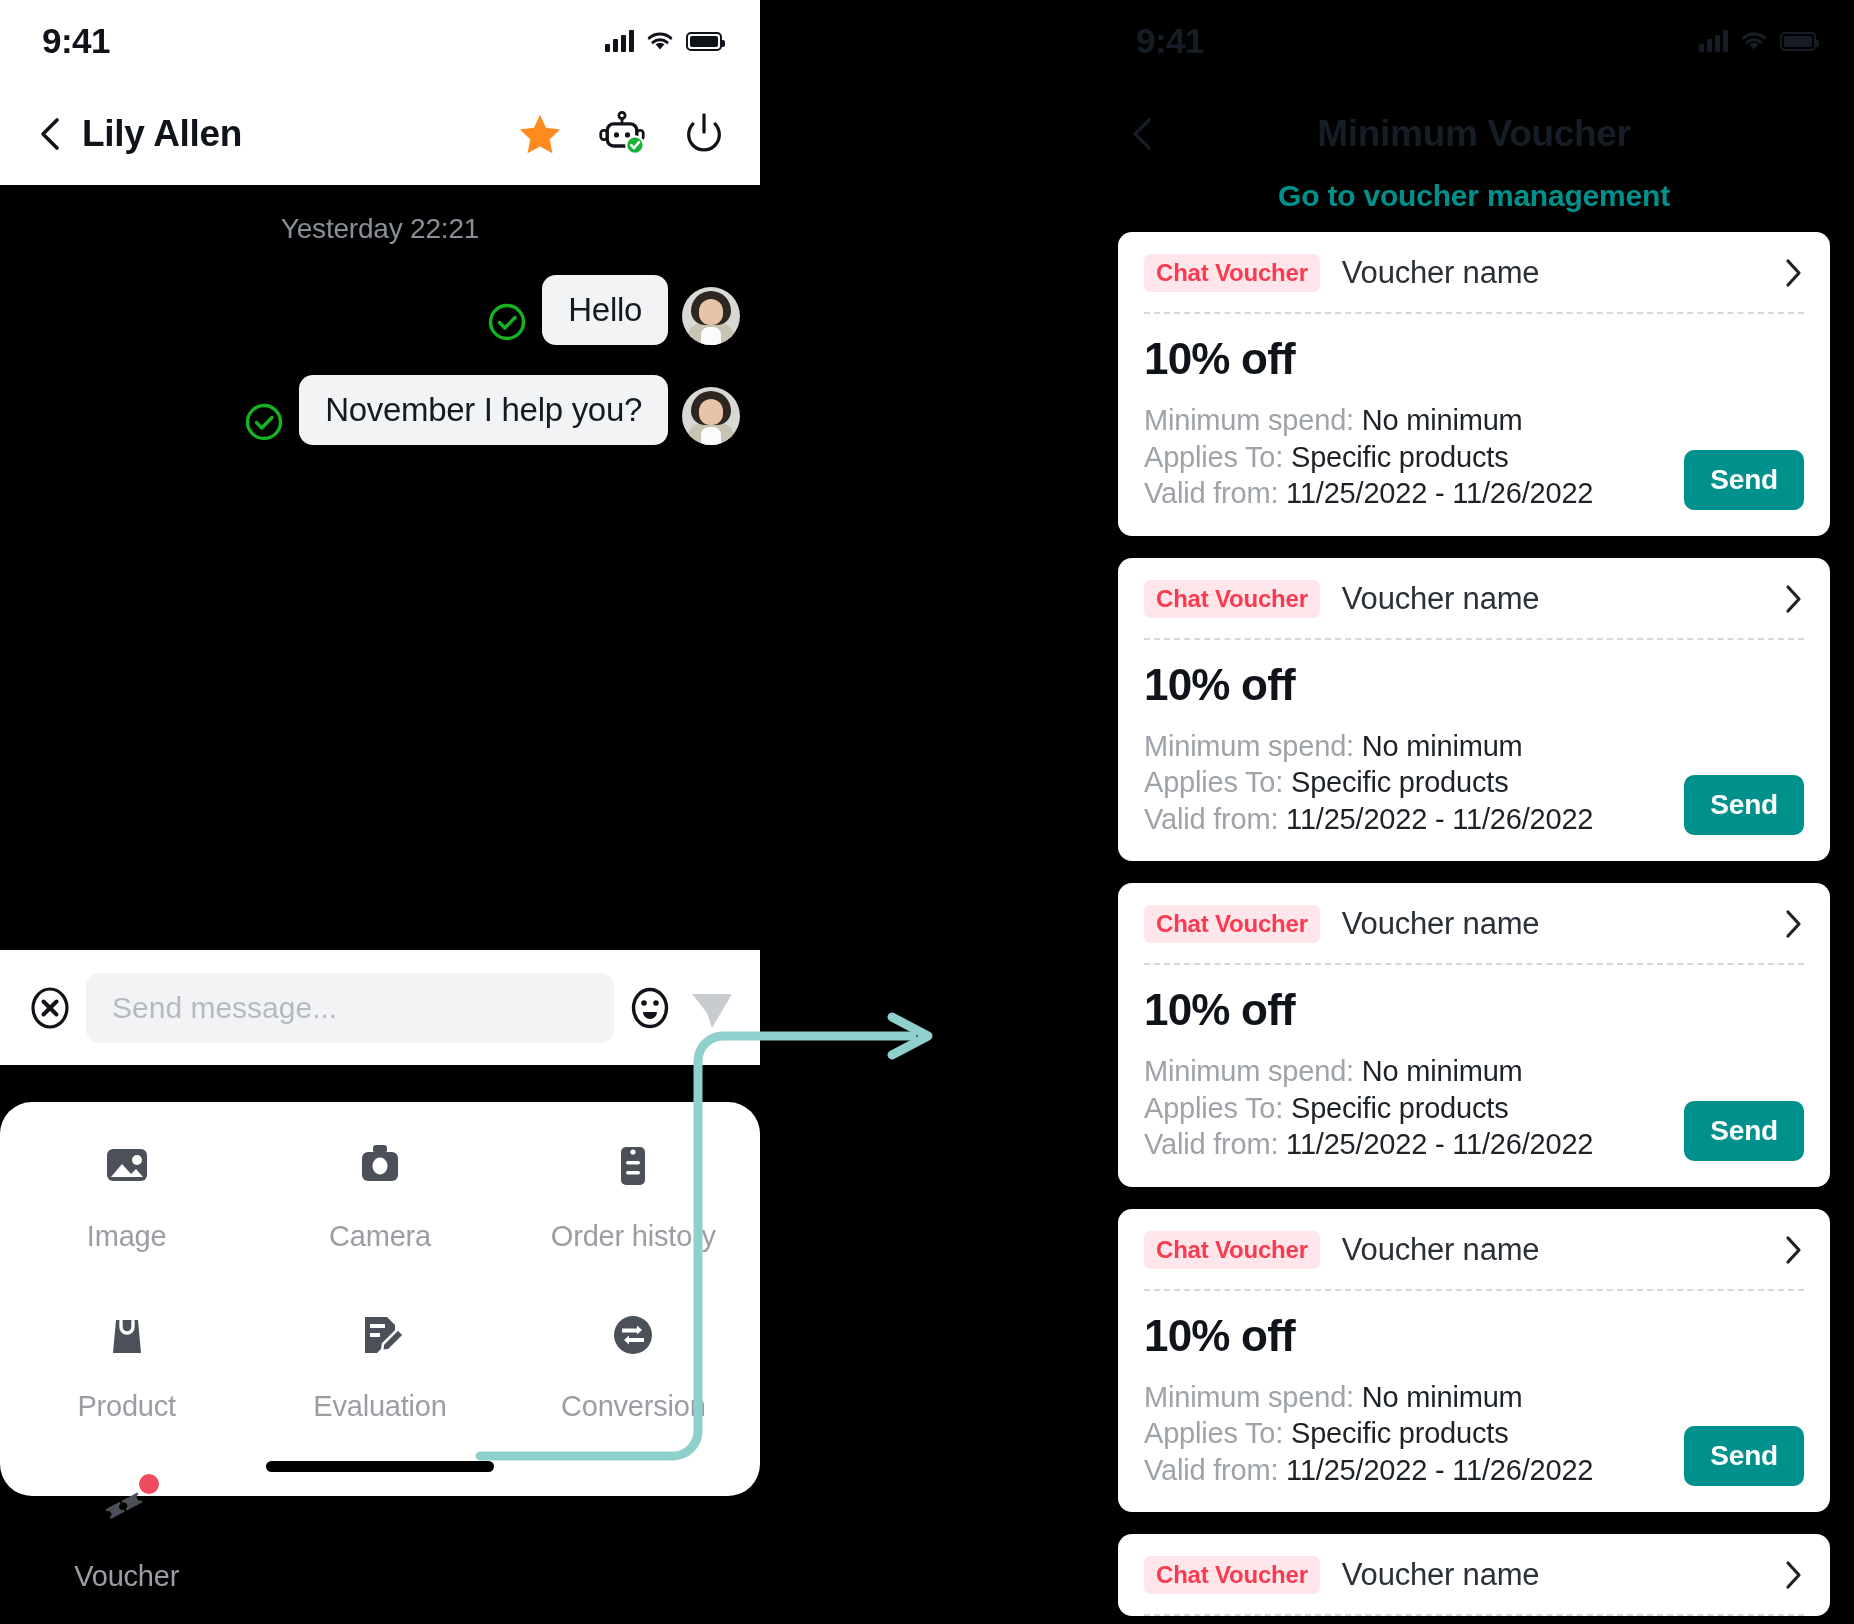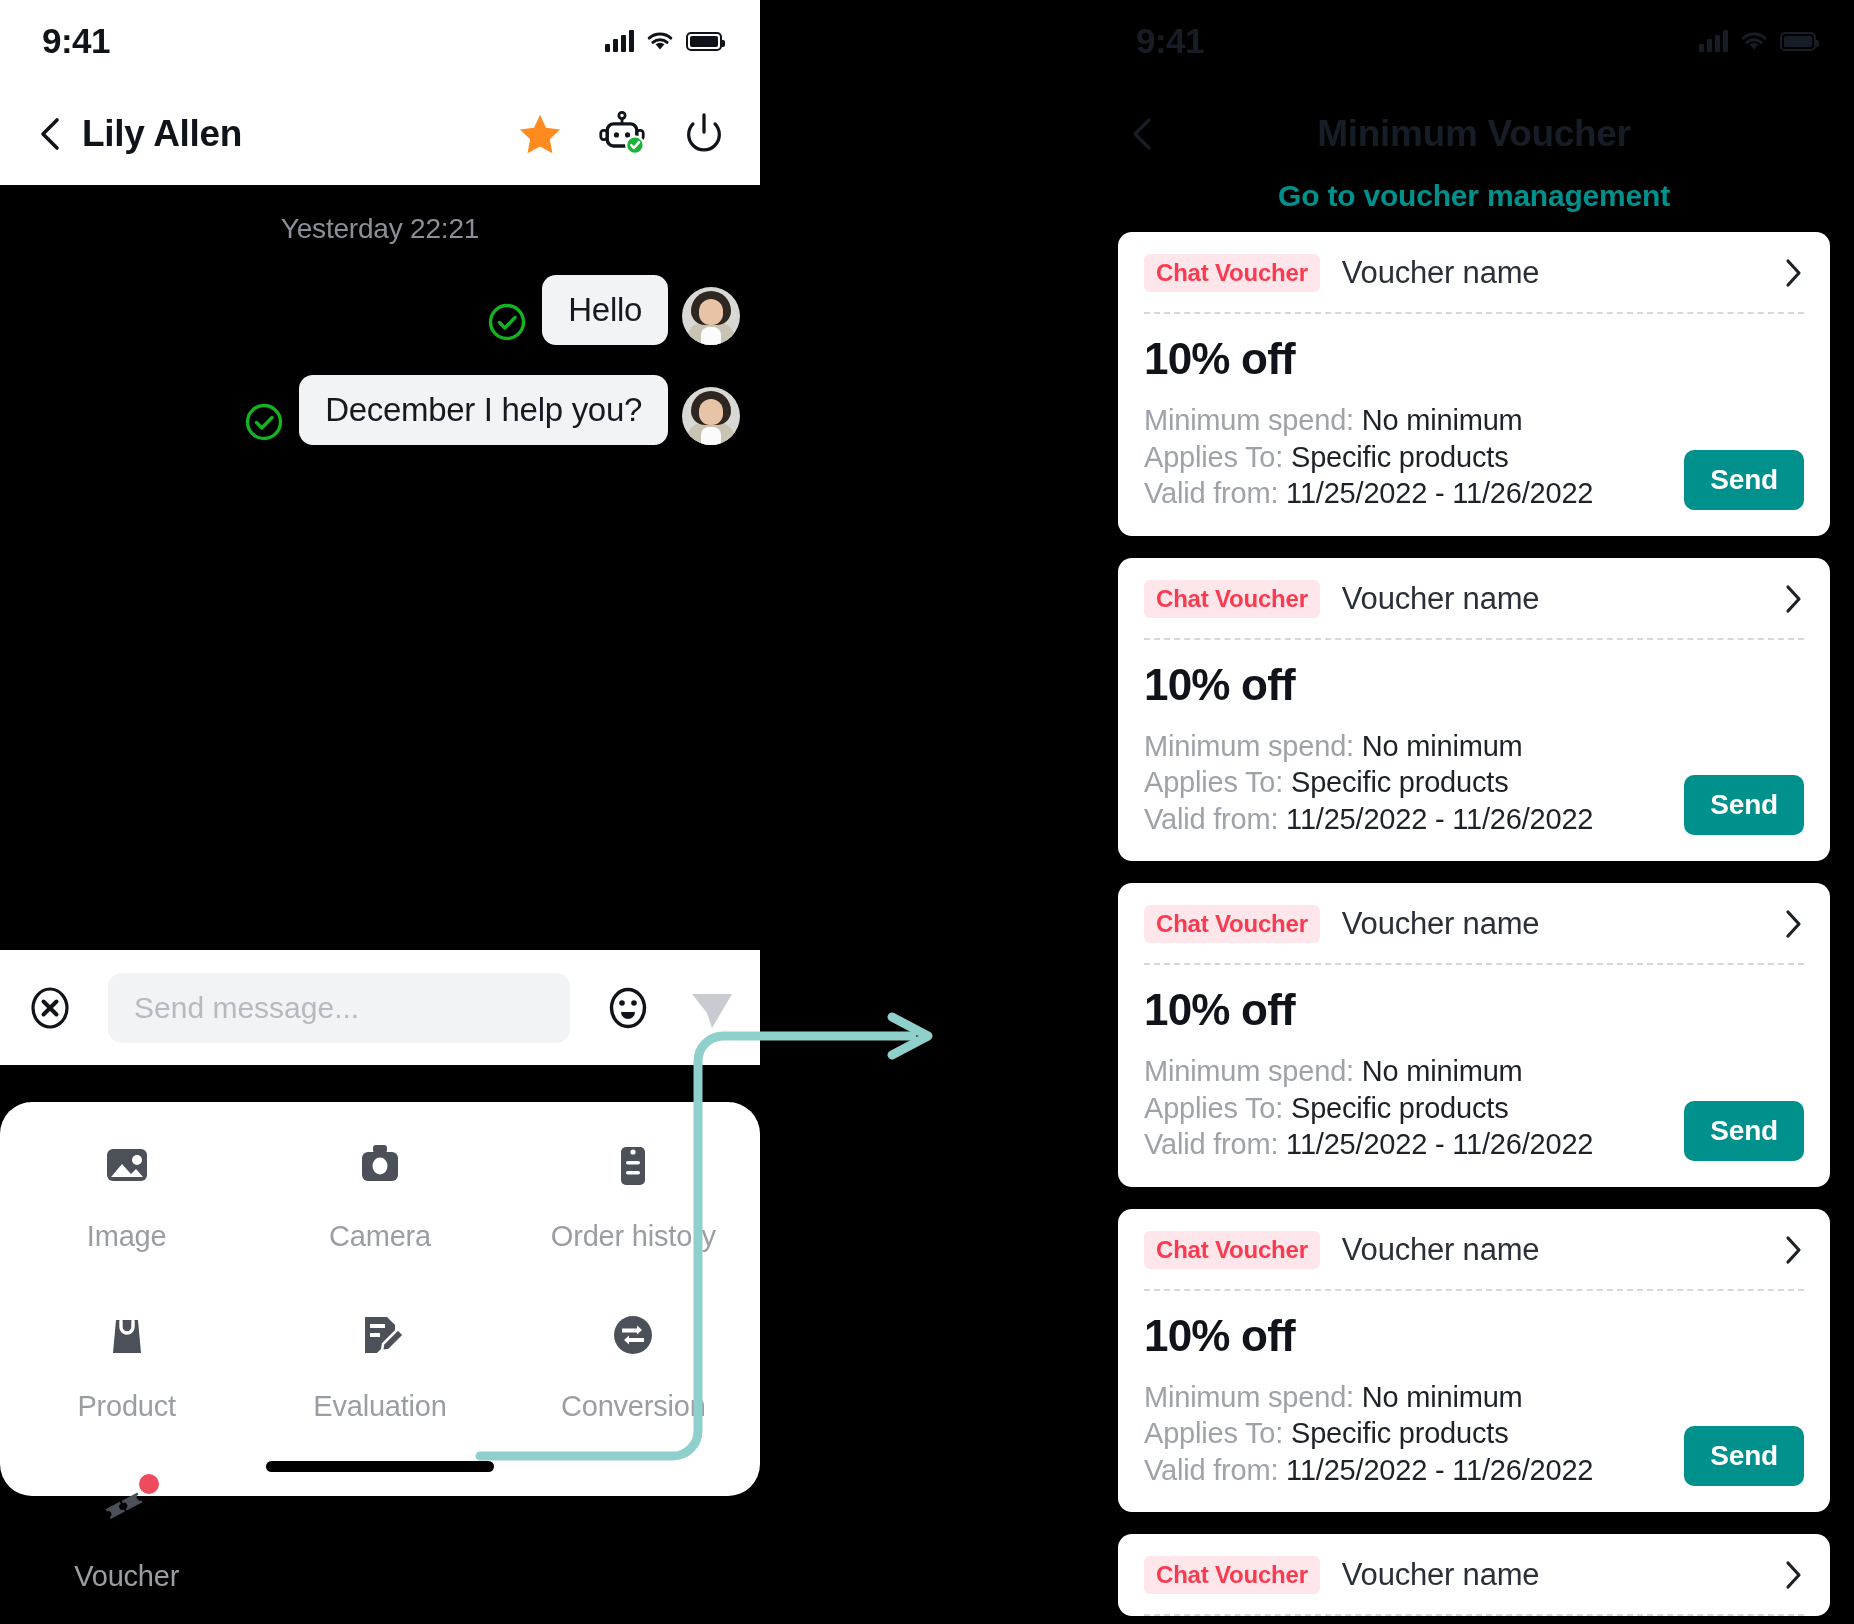--- a/index.html
+++ b/index.html
@@ -67,21 +67,21 @@
   .avatar .face { position:absolute; left:17px; top:12px; width:24px; height:26px;
     background:#e7c3a8; border-radius:12px 12px 11px 11px;}
   .avatar .body { position:absolute; left:6px; bottom:0; width:46px; height:22px;
     background:#c9c3b4; border-radius:14px 14px 0 0;}
   .avatar .shirt{ position:absolute; left:19px; bottom:0; width:20px; height:18px;
     background:#fbfbfb; border-radius:8px 8px 0 0;}
 
   
   .input-bar {
     position:absolute; left:0; top:950px; width:760px; height:115px;
-    background:#ffffff; display:flex; align-items:center; padding: 0 22px 0 26px; gap:34px;
+    background:#ffffff; display:flex; align-items:center; padding: 0 22px 0 26px; gap:12px;
   }
   .close-circle { width:48px; height:48px; flex:none; cursor:pointer; }
   .msg-input {
     flex:1; height:70px; background:#f2f3f5; border:none; border-radius:14px;
     padding: 0 26px; font-size:30px; color:#191e24;
     font-family:"Liberation Sans", sans-serif; outline:none;
   }
   .msg-input::placeholder { color:#b6bac0; }
   .emoji-btn { width:48px; height:48px; flex:none; cursor:pointer;}
   .send-plane { width:52px; height:52px; flex:none; cursor:pointer;}
@@ -255,21 +255,21 @@
         </span>
       </div>
 
       <div class="msg-row">
         <span class="msg-check">
           <svg viewBox="0 0 42 42" width="42" height="42">
               <circle cx="21" cy="21" r="16.5" fill="none" stroke="#14B321" stroke-width="3.4"></circle>
               <polyline points="13.5,21.5 18.8,27 29,16.5" fill="none" stroke="#14B321" stroke-width="3.4" stroke-linecap="round" stroke-linejoin="round"></polyline>
             </svg>
         </span>
-        <span class="bubble">December I help you?</span>
+        <span class="bubble">November I help you?</span>
         <span class="avatar">
           <span class="body"></span>
             <span class="shirt"></span>
             <span class="hair"></span>
             <span class="face"></span>
         </span>
       </div>
     </div>
 
     <div class="input-bar">

